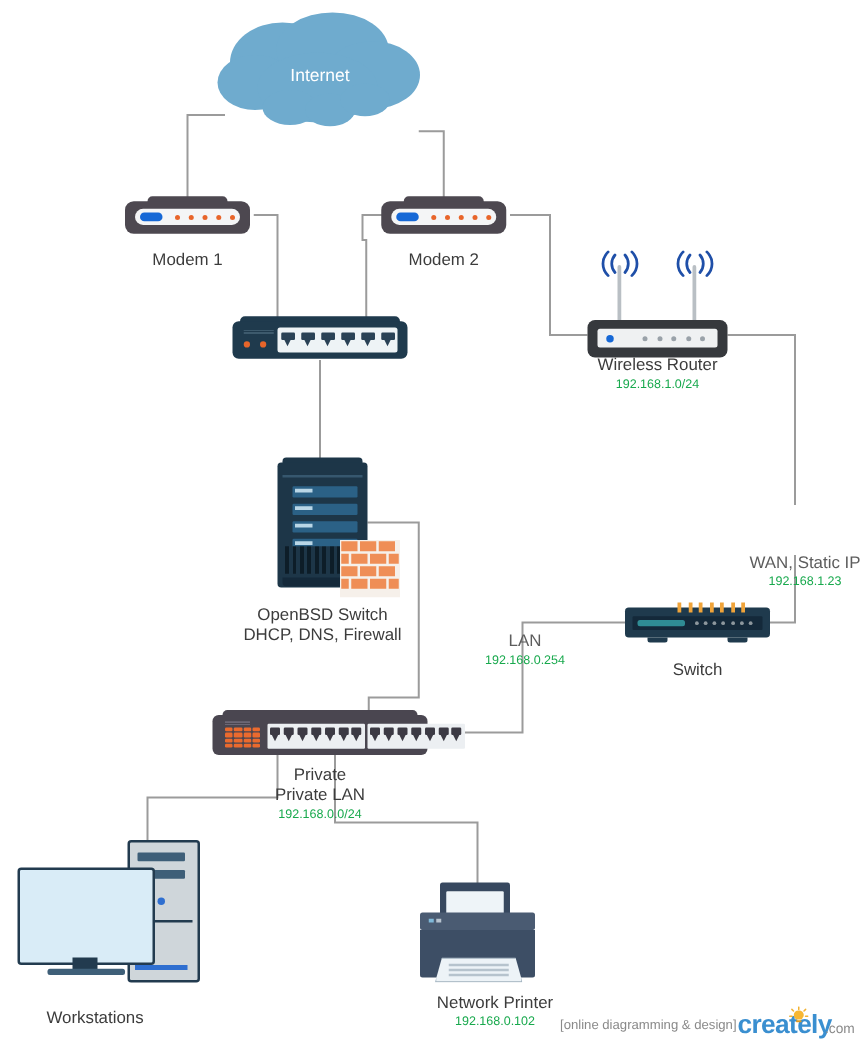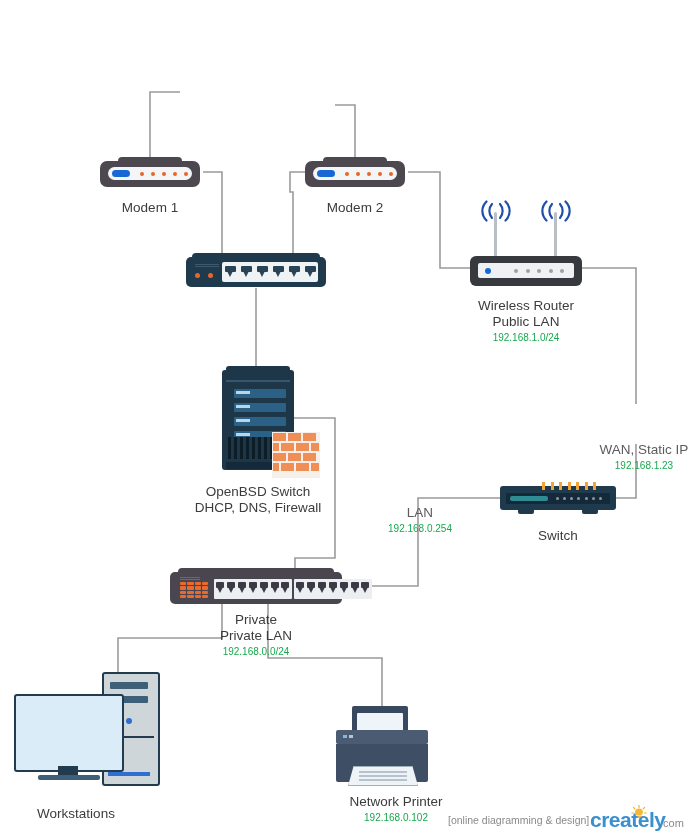--- a/index.html
+++ b/index.html
@@ -161,20 +161,35 @@
       <path d="M294,418 L335,418 L335,558 L295,558 L295,572"></path>
 
       <path d="M500,498 L418,498 L418,586 L342,586"></path>
 
       <path d="M222,604 L222,638 L118,638 L118,676"></path>
 
       <path d="M268,604 L268,658 L382,658 L382,708"></path>
     </g>
   </svg>
 
+  <div class="node" id="cloud-wrap">
+    <svg width="180" height="100" viewBox="0 0 180 100">
+      <g fill="#6fabce">
+        <ellipse cx="60" cy="42" rx="42" ry="32"></ellipse>
+        <ellipse cx="100" cy="32" rx="45" ry="30"></ellipse>
+        <ellipse cx="132" cy="52" rx="38" ry="27"></ellipse>
+        <ellipse cx="38" cy="58" rx="30" ry="22"></ellipse>
+        <ellipse cx="88" cy="62" rx="48" ry="28"></ellipse>
+        <ellipse cx="66" cy="78" rx="22" ry="14"></ellipse>
+        <ellipse cx="98" cy="80" rx="20" ry="13"></ellipse>
+        <ellipse cx="126" cy="72" rx="20" ry="13"></ellipse>
+      </g>
+    </svg>
+    <div id="cloud-text">Internet</div>
+  </div>
 
   <div class="node modem" id="modem1" style="left:100px;top:157px;">
     <div class="modem-top"></div>
     <div class="modem-body"></div>
     <div class="modem-panel"></div>
     <div class="modem-pill"></div>
     <div class="modem-dots">
         <i></i>
         <i></i>
         <i></i>
@@ -240,23 +255,22 @@
     <div class="wr-panel"></div>
     <div class="wr-blue"></div>
     <div class="wr-dots">
         <i></i>
         <i></i>
         <i></i>
         <i></i>
         <i></i>
       </div>
   </div>
-  <div class="lbl" style="left:446px;top:298px;width:160px;">
+  <div class="lbl" style="left:446px;top:284px;width:160px;">
     <div>Wireless Router</div>
-    <div>Public LAN</div>
     <div class="ip">192.168.1.0/24</div>
   </div>
 
   <div class="node" id="server">
     <div class="sv-top"></div>
     <div class="sv-body"></div>
     <div class="sv-sep"></div>
     <div class="sv-bar" style="top:23px;">
         <i></i>
       </div>

